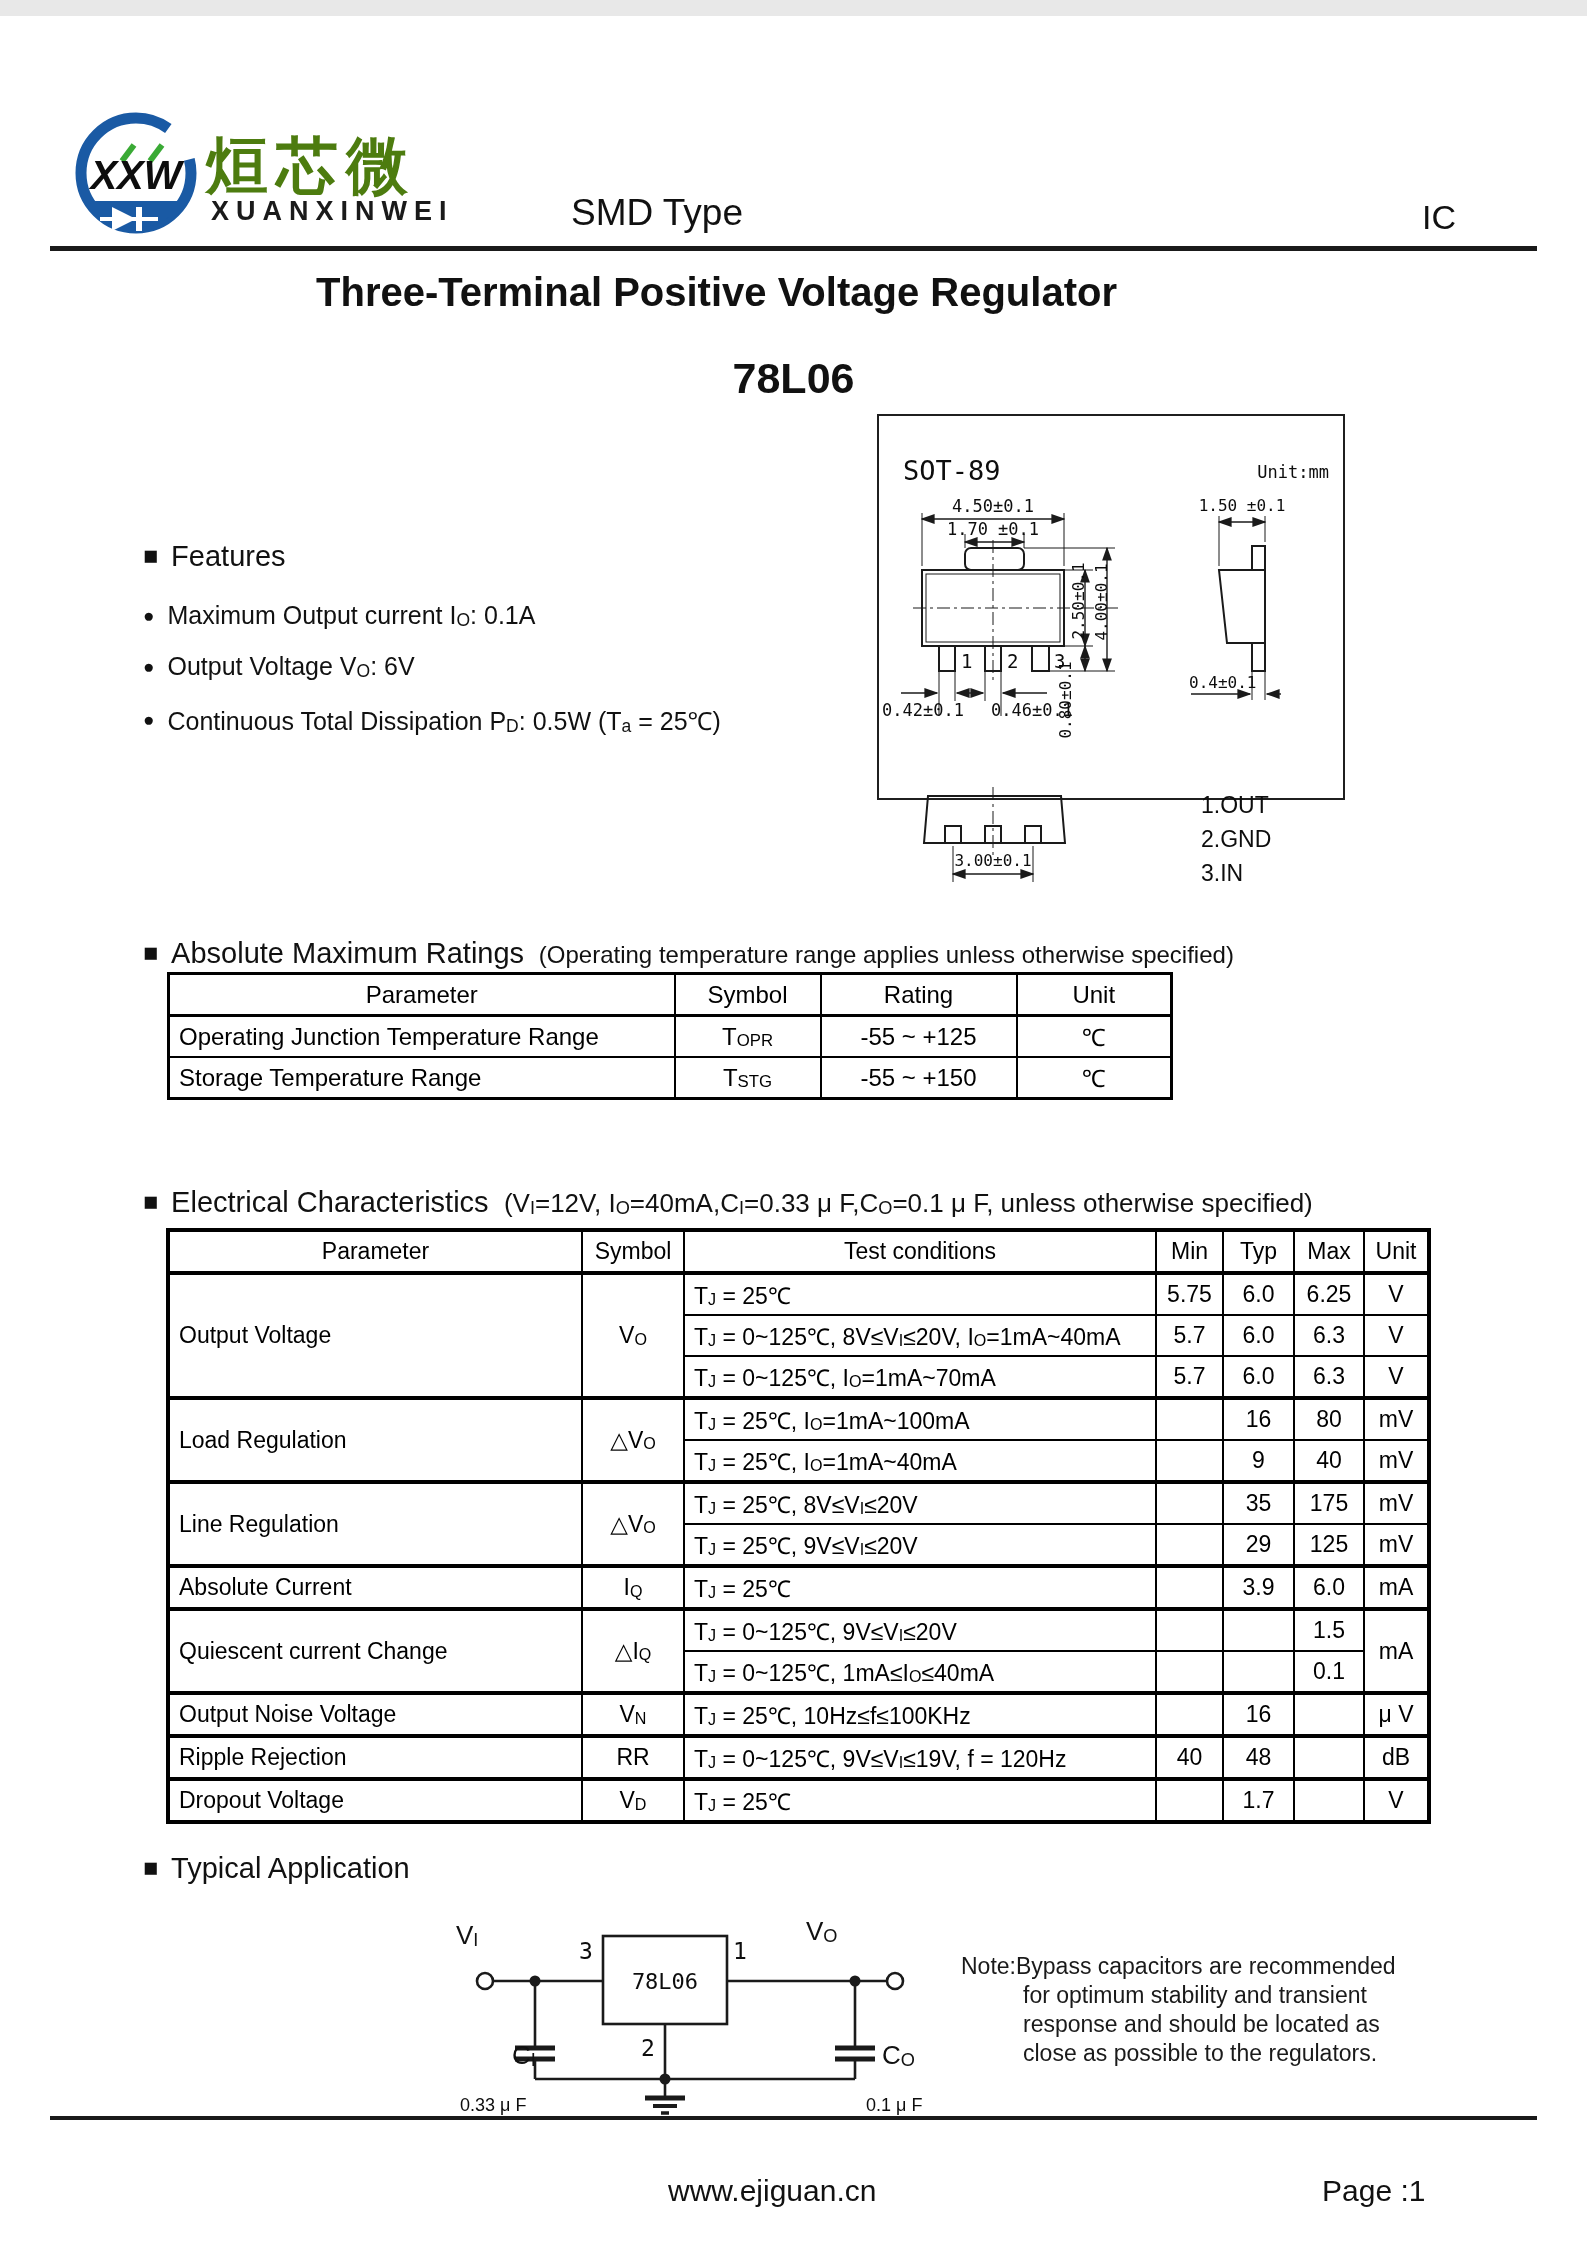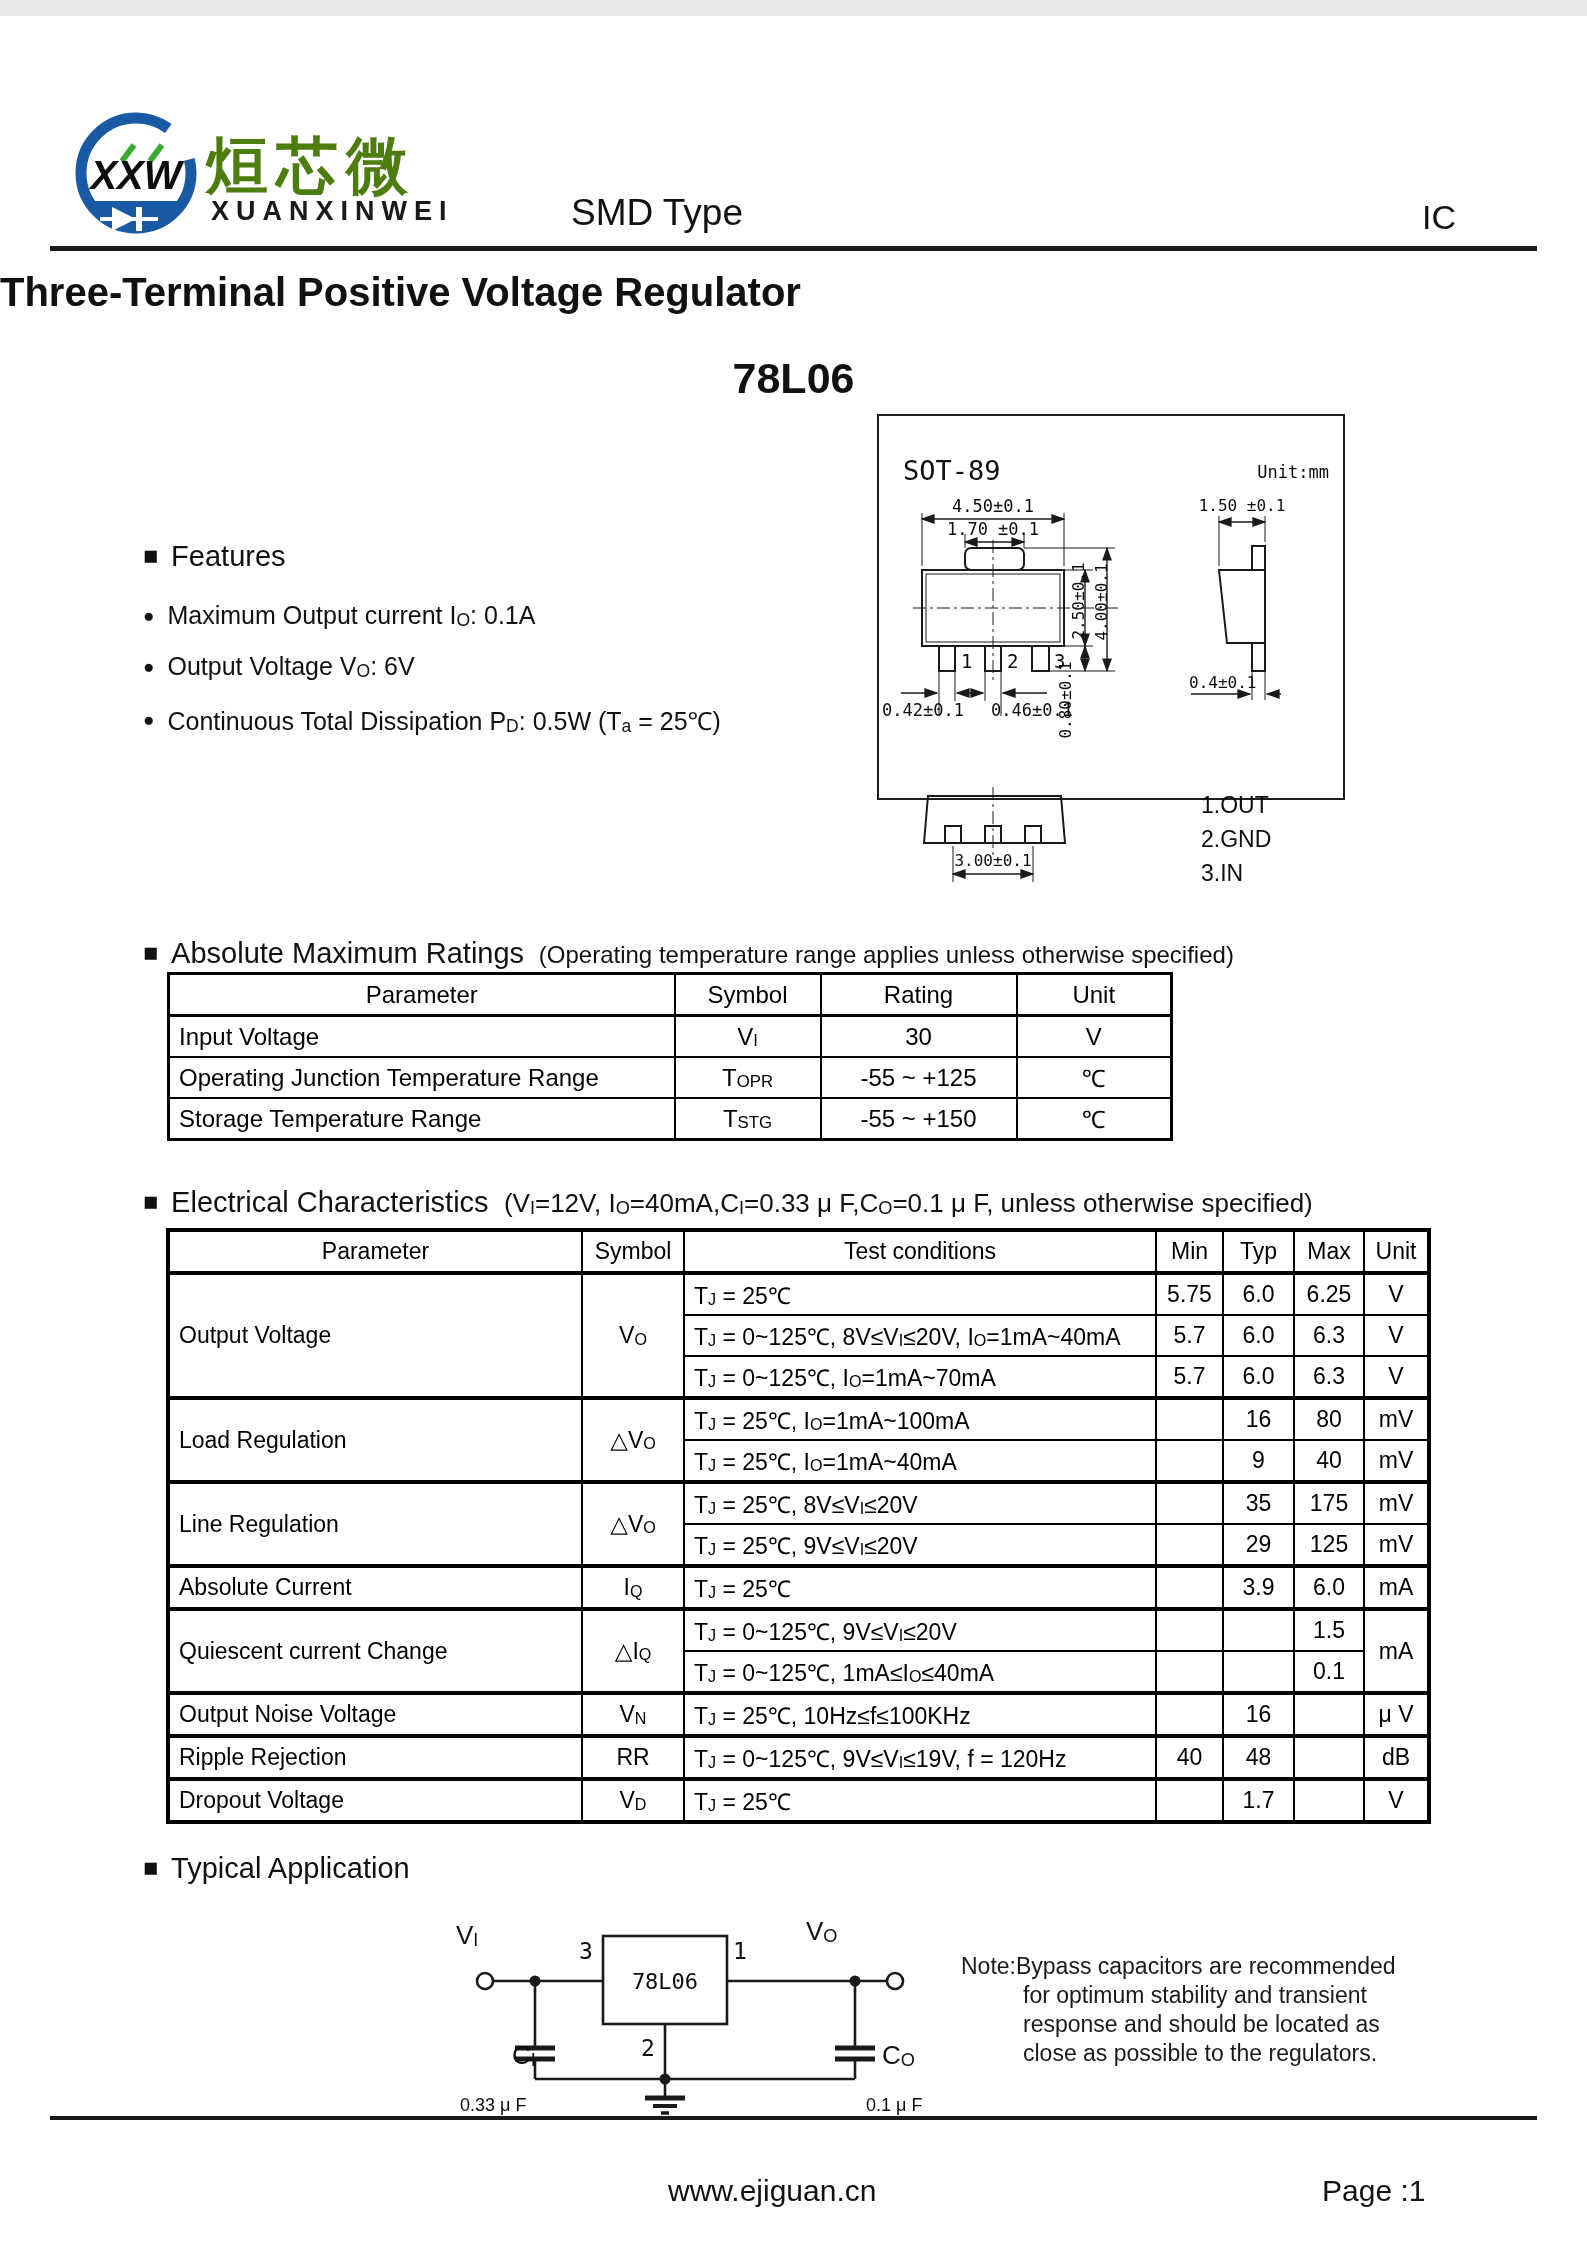--- a/index.html
+++ b/index.html
@@ -7,21 +7,21 @@
         font-family:"Liberation Sans",sans-serif;color:#111;overflow:hidden;}
   .abs{position:absolute;}
   sub{font-size:70%;vertical-align:baseline;position:relative;top:0.10em;line-height:0;}
 
   
   #brand-cn{left:206px;top:108px;font-size:62px;font-weight:bold;letter-spacing:8px;color:#4d7c0f;}
   #brand-en{left:211px;top:180px;font-size:27px;font-weight:600;letter-spacing:7px;color:#1a1a1a;}
   #doc-type{left:0;top:176px;width:1314px;text-align:center;font-size:37px;font-weight:500;}
   #ic-tag{left:1422px;top:182px;font-size:34px;}
   .rule{left:50px;width:1487px;height:5px;background:#1a1a1a;}
-  #title{left:0;top:254px;width:1433px;text-align:left;font-size:40px;font-weight:bold;}
+  #title{left:0;top:254px;width:1433px;text-align:center;font-size:40px;font-weight:bold;}
   #part-number{left:0;top:338px;width:1587px;text-align:center;font-size:43px;font-weight:bold;}
 
   
   .sec{font-size:29px;white-space:nowrap;}
   .sec .marker{font-size:25px;margin-right:13px;position:relative;top:-2px;}
   .sec .sub{font-size:24px;}
   .sec .sub2{font-size:26px;}
 
   
   .feature{display:flex;align-items:center;font-size:25px;}
@@ -210,26 +210,20 @@
     <thead>
       <tr>
         <th>Parameter</th>
         <th>Symbol</th>
         <th>Rating</th>
         <th>Unit</th>
       </tr>
     </thead>
     <tbody>
       <tr>
-        <td class="l">Input Voltage</td>
-        <td class="c">V<sub>I</sub></td>
-        <td class="c">30</td>
-        <td class="c">V</td>
-      </tr>
-      <tr>
         <td class="l">Operating Junction Temperature Range</td>
         <td class="c">T<sub>OPR</sub></td>
         <td class="c">-55 ~ +125</td>
         <td class="c">℃</td>
       </tr>
       <tr>
         <td class="l">Storage Temperature Range</td>
         <td class="c">T<sub>STG</sub></td>
         <td class="c">-55 ~ +150</td>
         <td class="c">℃</td>

